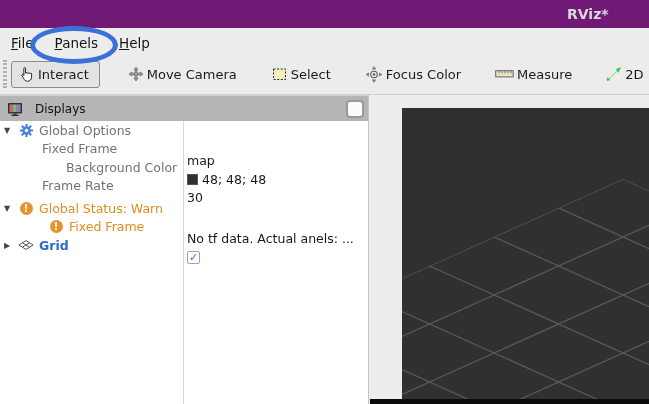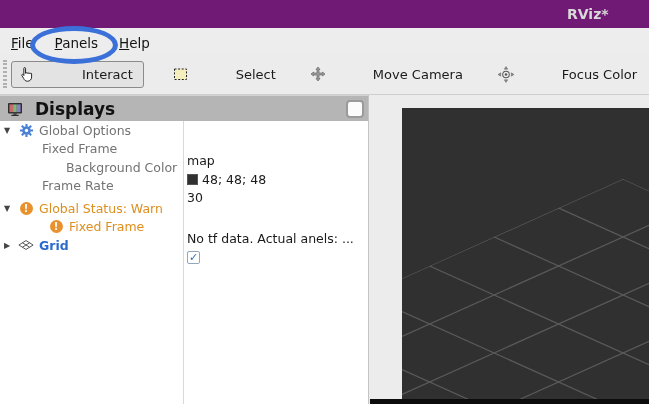--- a/index.html
+++ b/index.html
@@ -11,31 +11,31 @@
   .titlebar .title { position:absolute; left:567px; top:0; line-height:28px; font-size:14px; font-weight:bold; color:#d9d9d9; }
 
   
   .menubar { position:absolute; left:0; top:28px; width:649px; height:30px; background:#ededed; border-bottom:1px solid #979797; padding-left:8px; display:flex; align-items:center; }
   .menu-item { font-size:13.5px; color:#141414; margin-right:15px; padding:2px 3px; cursor:default; }
   .menu-item u { text-decoration:underline; }
 
   
   .toolbar { position:absolute; left:0; top:54px; width:649px; height:41px; background:#ececec; border-bottom:1px solid #cfcfcf; display:flex; align-items:center; overflow:hidden; white-space:nowrap; }
   .tb-handle { width:5px; height:28px; margin-left:3px; border-left:2px dotted #b0b0b0; border-right:2px dotted #b0b0b0; }
-  .tool { display:inline-flex; align-items:center; font-size:13px; color:#1a1a1a; margin-left:22px; padding:4px 6px; flex:0 0 auto;gap:44px; }
+  .tool { display:inline-flex; align-items:center; font-size:13px; color:#1a1a1a; margin-left:22px; padding:4px 6px; flex:0 0 auto; }
   .tool.active { background:#e3e3e3; border:1px solid #8b8b8b; border-radius:3px; margin-left:4px; padding:4px 10px 4px 6px; }
   .tool .ticon { display:inline-flex; margin-right:3px; }
 
   
   .annotation-ellipse { position:absolute; left:30px; top:26px; width:88px; height:38px; border:5px solid #3a70d8; border-radius:50%; z-index:50; pointer-events:none; }
 
   
   .displays-panel { position:absolute; left:0; top:95px; width:369px; bottom:0; background:#ffffff; border-right:1px solid #c4c4c4; display:flex; flex-direction:column; }
   .panel-header { height:26px; background:#b5b5b5; border-top:1px solid #d2d2d2; display:flex; align-items:center; padding-left:7px; flex:0 0 auto; }
-  .panel-header .ptitle { font-size:17px; color:#111; margin-left:7px;font-weight:bold; }
+  .panel-header .ptitle { font-size:12px; color:#111; margin-left:7px; }
   .panel-float-btn { margin-left:auto; margin-right:4px; width:18px; height:18px; background:#fbfbfb; border:2px solid #9a9a9a; border-radius:4px; }
   .tree { position:relative; flex:1 1 auto; background:#fff; overflow:hidden; }
   .tree-divider { position:absolute; left:183px; top:0; bottom:0; width:1px; background:#d9d9d9; }
   .tree-row { position:relative; height:18.5px; display:flex; align-items:center; font-size:12.5px; color:#1a1a1a; }
   .tree-row.gap { margin-top:4px; }
   .expander { width:14px; font-size:8px; color:#444; text-align:left; flex:0 0 auto; }
   .tree-icon { display:inline-flex; align-items:center; justify-content:center; width:16px; margin-right:5px; flex:0 0 auto; }
   .warn-badge { width:13px; height:13px; border-radius:50%; background:#e8912d; color:#fff; font-size:10px; font-weight:bold; text-align:center; line-height:13px; }
   .lbl-normal { color:#737373; }
   .lbl-warning { color:#dd8e1e; }
@@ -67,33 +67,33 @@
 <span class="tool active">
       <span class="ticon">
         <svg width="17" height="17" viewBox="0 0 16 16">
           <path d="M5.5 2.2c0-1 1.6-1 1.6 0v4.6l.5.1c0-.9 1.5-.9 1.5 0l.5.1c0-.8 1.4-.8 1.4.1l.5.1c0-.7 1.3-.7 1.3.3v2.9c0 2.3-1.5 3.9-3.8 3.9-2 0-2.9-.9-3.7-2.6L3.6 8.9c-.4-.9.8-1.5 1.4-.7l.5.7z" fill="#ffffff" stroke="#1a1a1a" stroke-width="0.9"></path>
         </svg>
       </span>
       <span>Interact</span>
     </span>
     <span class="tool">
       <span class="ticon">
+        <svg width="16" height="16" viewBox="0 0 16 16">
+          <path d="M8 1l2 2.5H9v3.5h3.5V6L15 8l-2.5 2V9H9v3.5h1L8 15l-2-2.5h1V9H3.5v1L1 8l2.5-2v1H7V3.5H6z" fill="#9a9a9a" stroke="#6a6a6a" stroke-width="0.7"></path>
+        </svg>
+      </span>
+      <span>Move Camera</span>
+    </span>
+    <span class="tool">
+      <span class="ticon">
         <svg width="17" height="16" viewBox="0 0 16 16">
           <rect x="2" y="3" width="12" height="10.5" fill="#f5efbe" stroke="#222" stroke-width="1" stroke-dasharray="2 1.6"></rect>
         </svg>
       </span>
       <span>Select</span>
-    </span>
-    <span class="tool">
-      <span class="ticon">
-        <svg width="16" height="16" viewBox="0 0 16 16">
-          <path d="M8 1l2 2.5H9v3.5h3.5V6L15 8l-2.5 2V9H9v3.5h1L8 15l-2-2.5h1V9H3.5v1L1 8l2.5-2v1H7V3.5H6z" fill="#9a9a9a" stroke="#6a6a6a" stroke-width="0.7"></path>
-        </svg>
-      </span>
-      <span>Move Camera</span>
     </span>
     <span class="tool">
       <span class="ticon">
         <svg width="18" height="17" viewBox="0 0 16 16">
           <circle cx="8" cy="8" r="3.1" fill="none" stroke="#5a5a5a" stroke-width="1"></circle>
           <circle cx="8" cy="8" r="1.2" fill="#5a5a5a"></circle>
           <path d="M8 .5L9.6 3H6.4zM8 15.5L9.6 13H6.4zM.5 8L3 6.4v3.2zM15.5 8L13 6.4v3.2z" fill="#8a8a8a" stroke="#666" stroke-width="0.5"></path>
         </svg>
       </span>
       <span>Focus Color</span>

